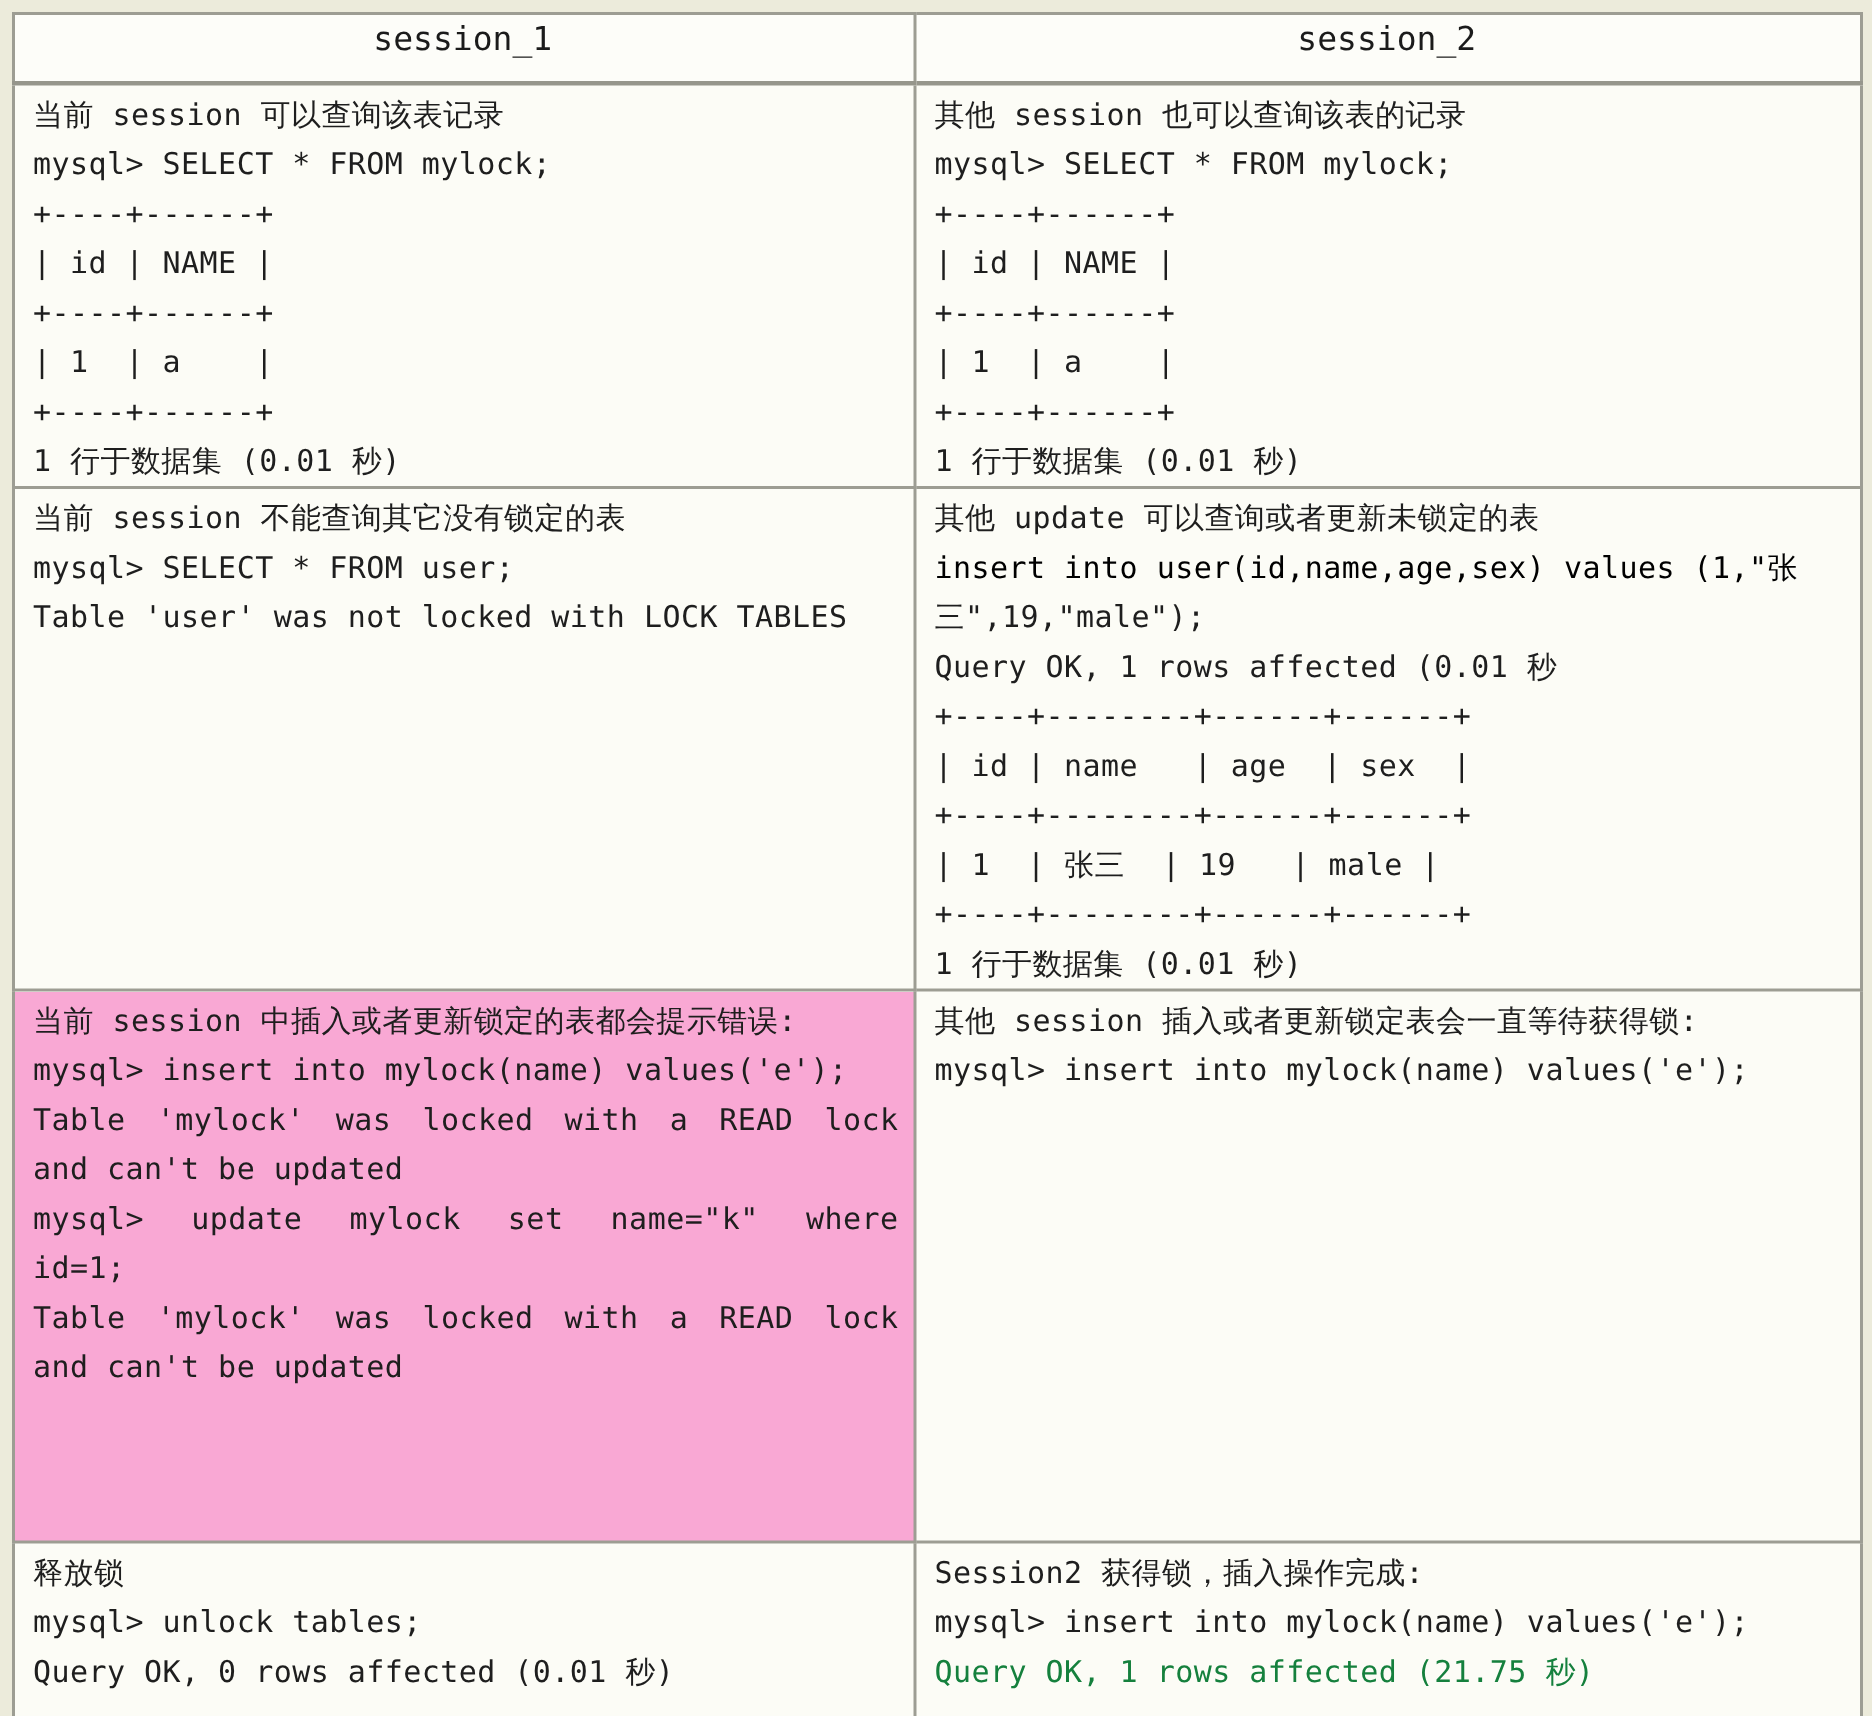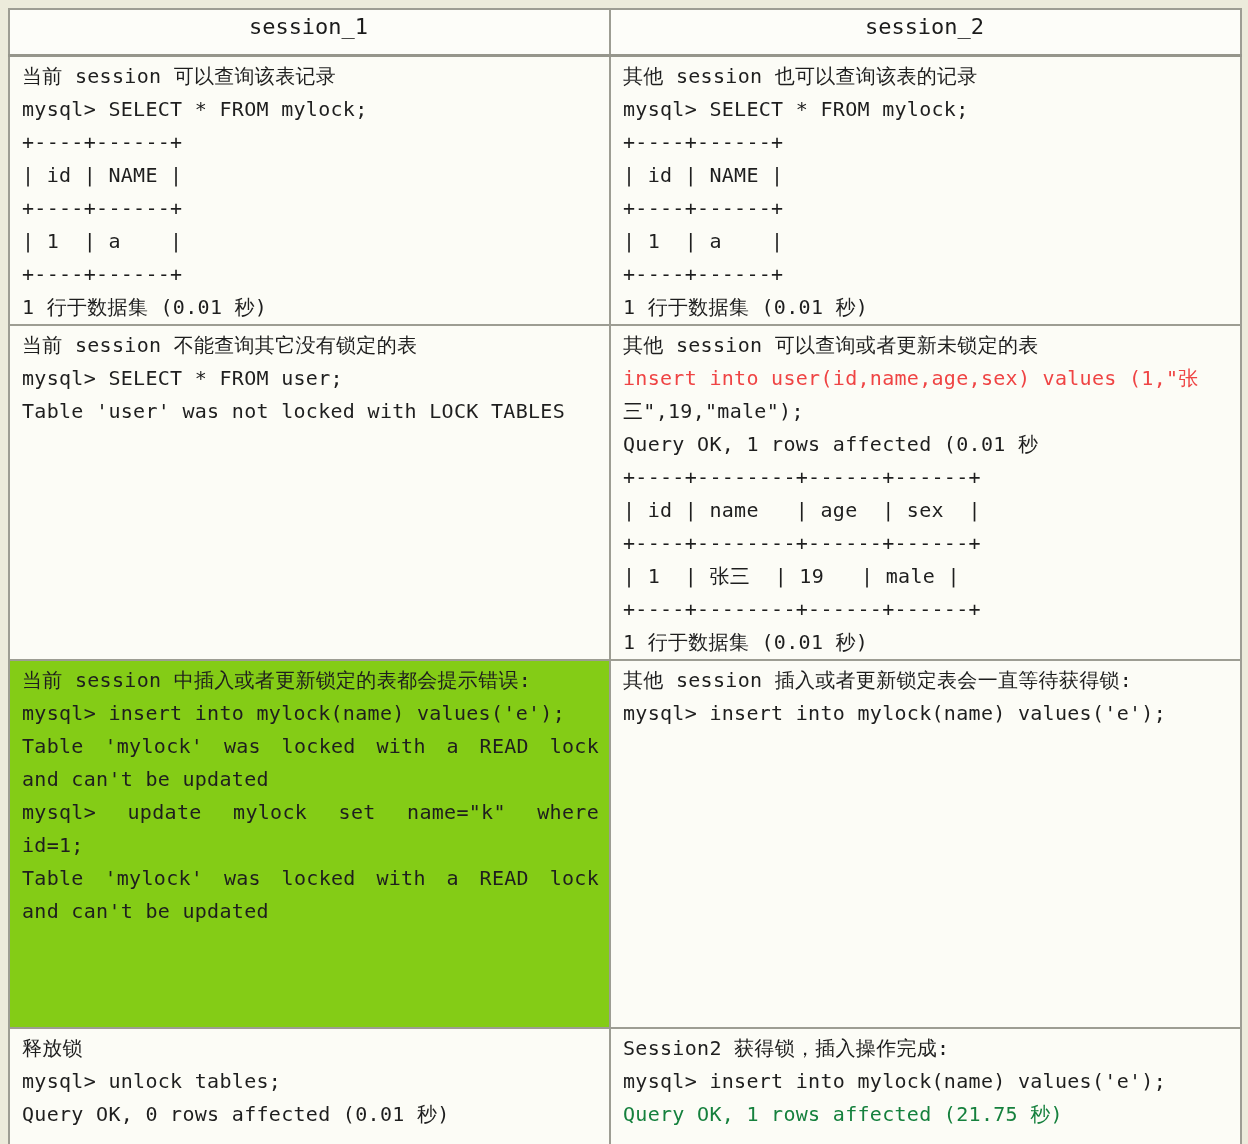--- a/index.html
+++ b/index.html
@@ -94,34 +94,34 @@
           <div class="ln" style="color: rgb(30, 30, 30);">1 行于数据集 (0.01 秒)</div>
         </td>
       </tr>
       <tr>
         <td style="background: rgb(252, 252, 246);">
           <div class="ln" style="color: rgb(30, 30, 30);">当前 session 不能查询其它没有锁定的表</div>
           <div class="ln" style="color: rgb(30, 30, 30);">mysql&gt; SELECT * FROM user;</div>
           <div class="ln" style="color: rgb(30, 30, 30);">Table 'user' was not locked with LOCK TABLES</div>
         </td>
         <td style="background: rgb(252, 252, 246);">
-          <div class="ln" style="color: rgb(30, 30, 30);">其他 session 可以查询或者更新未锁定的表</div>
-          <div class="ln" style="color: #ef4444;">insert into user(id,name,age,sex) values (1,"张</div>
+          <div class="ln" style="color: rgb(30, 30, 30);">其他 update 可以查询或者更新未锁定的表</div>
+          <div class="ln" style="color: #000000;">insert into user(id,name,age,sex) values (1,"张</div>
           <div class="ln" style="color: rgb(30, 30, 30);">三",19,"male");</div>
           <div class="ln" style="color: rgb(30, 30, 30);">Query OK, 1 rows affected (0.01 秒</div>
           <div class="ln" style="color: rgb(30, 30, 30);">+----+--------+------+------+</div>
           <div class="ln" style="color: rgb(30, 30, 30);">| id | name   | age  | sex  |</div>
           <div class="ln" style="color: rgb(30, 30, 30);">+----+--------+------+------+</div>
           <div class="ln" style="color: rgb(30, 30, 30);">| 1  | 张三  | 19   | male |</div>
           <div class="ln" style="color: rgb(30, 30, 30);">+----+--------+------+------+</div>
           <div class="ln" style="color: rgb(30, 30, 30);">1 行于数据集 (0.01 秒)</div>
         </td>
       </tr>
       <tr>
-        <td style="background: #84cc16;">
+        <td style="background: #f9a8d4;">
           <div class="ln" style="color: rgb(30, 30, 30);">当前 session 中插入或者更新锁定的表都会提示错误:</div>
           <div class="ln" style="color: rgb(30, 30, 30);">mysql&gt; insert into mylock(name) values('e');</div>
           <div class="ln just" style="color: rgb(30, 30, 30);">Table 'mylock' was locked with a READ lock</div>
           <div class="ln" style="color: rgb(30, 30, 30);">and can't be updated</div>
           <div class="ln just" style="color: rgb(30, 30, 30);">mysql&gt; update mylock set name="k" where</div>
           <div class="ln" style="color: rgb(30, 30, 30);">id=1;</div>
           <div class="ln just" style="color: rgb(30, 30, 30);">Table 'mylock' was locked with a READ lock</div>
           <div class="ln" style="color: rgb(30, 30, 30);">and can't be updated</div>
         </td>
         <td style="background: rgb(252, 252, 246);">

